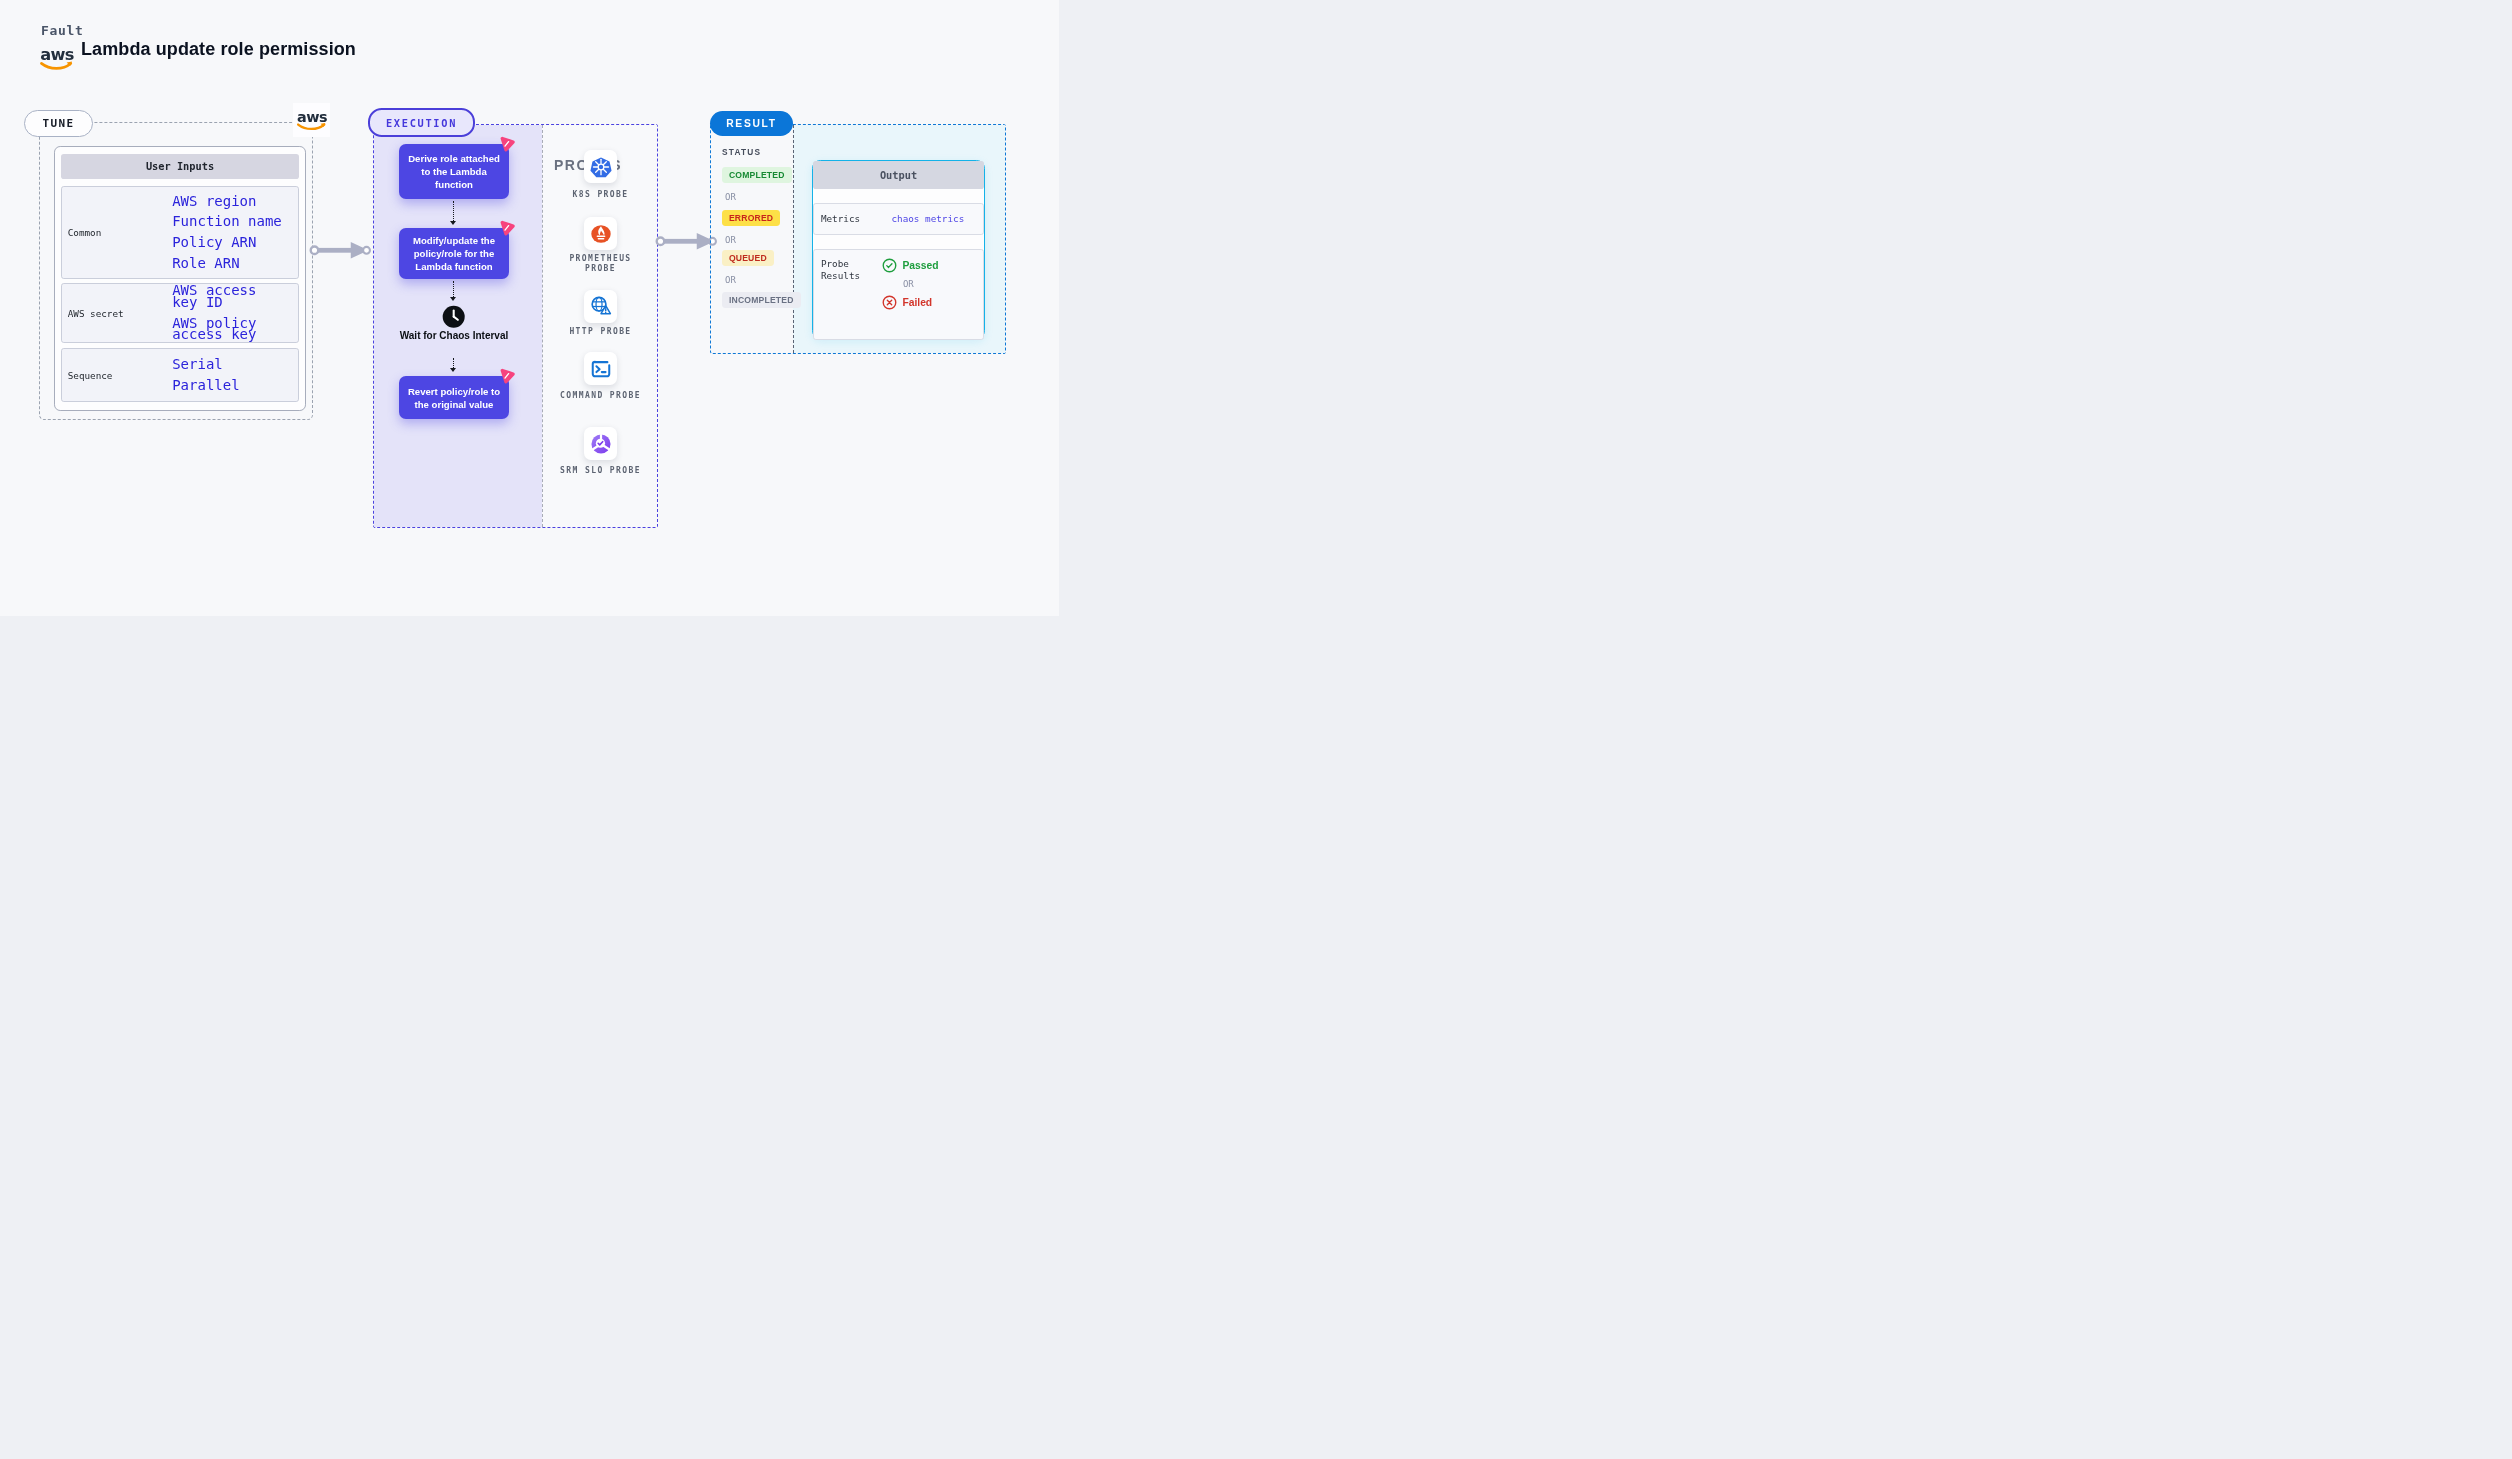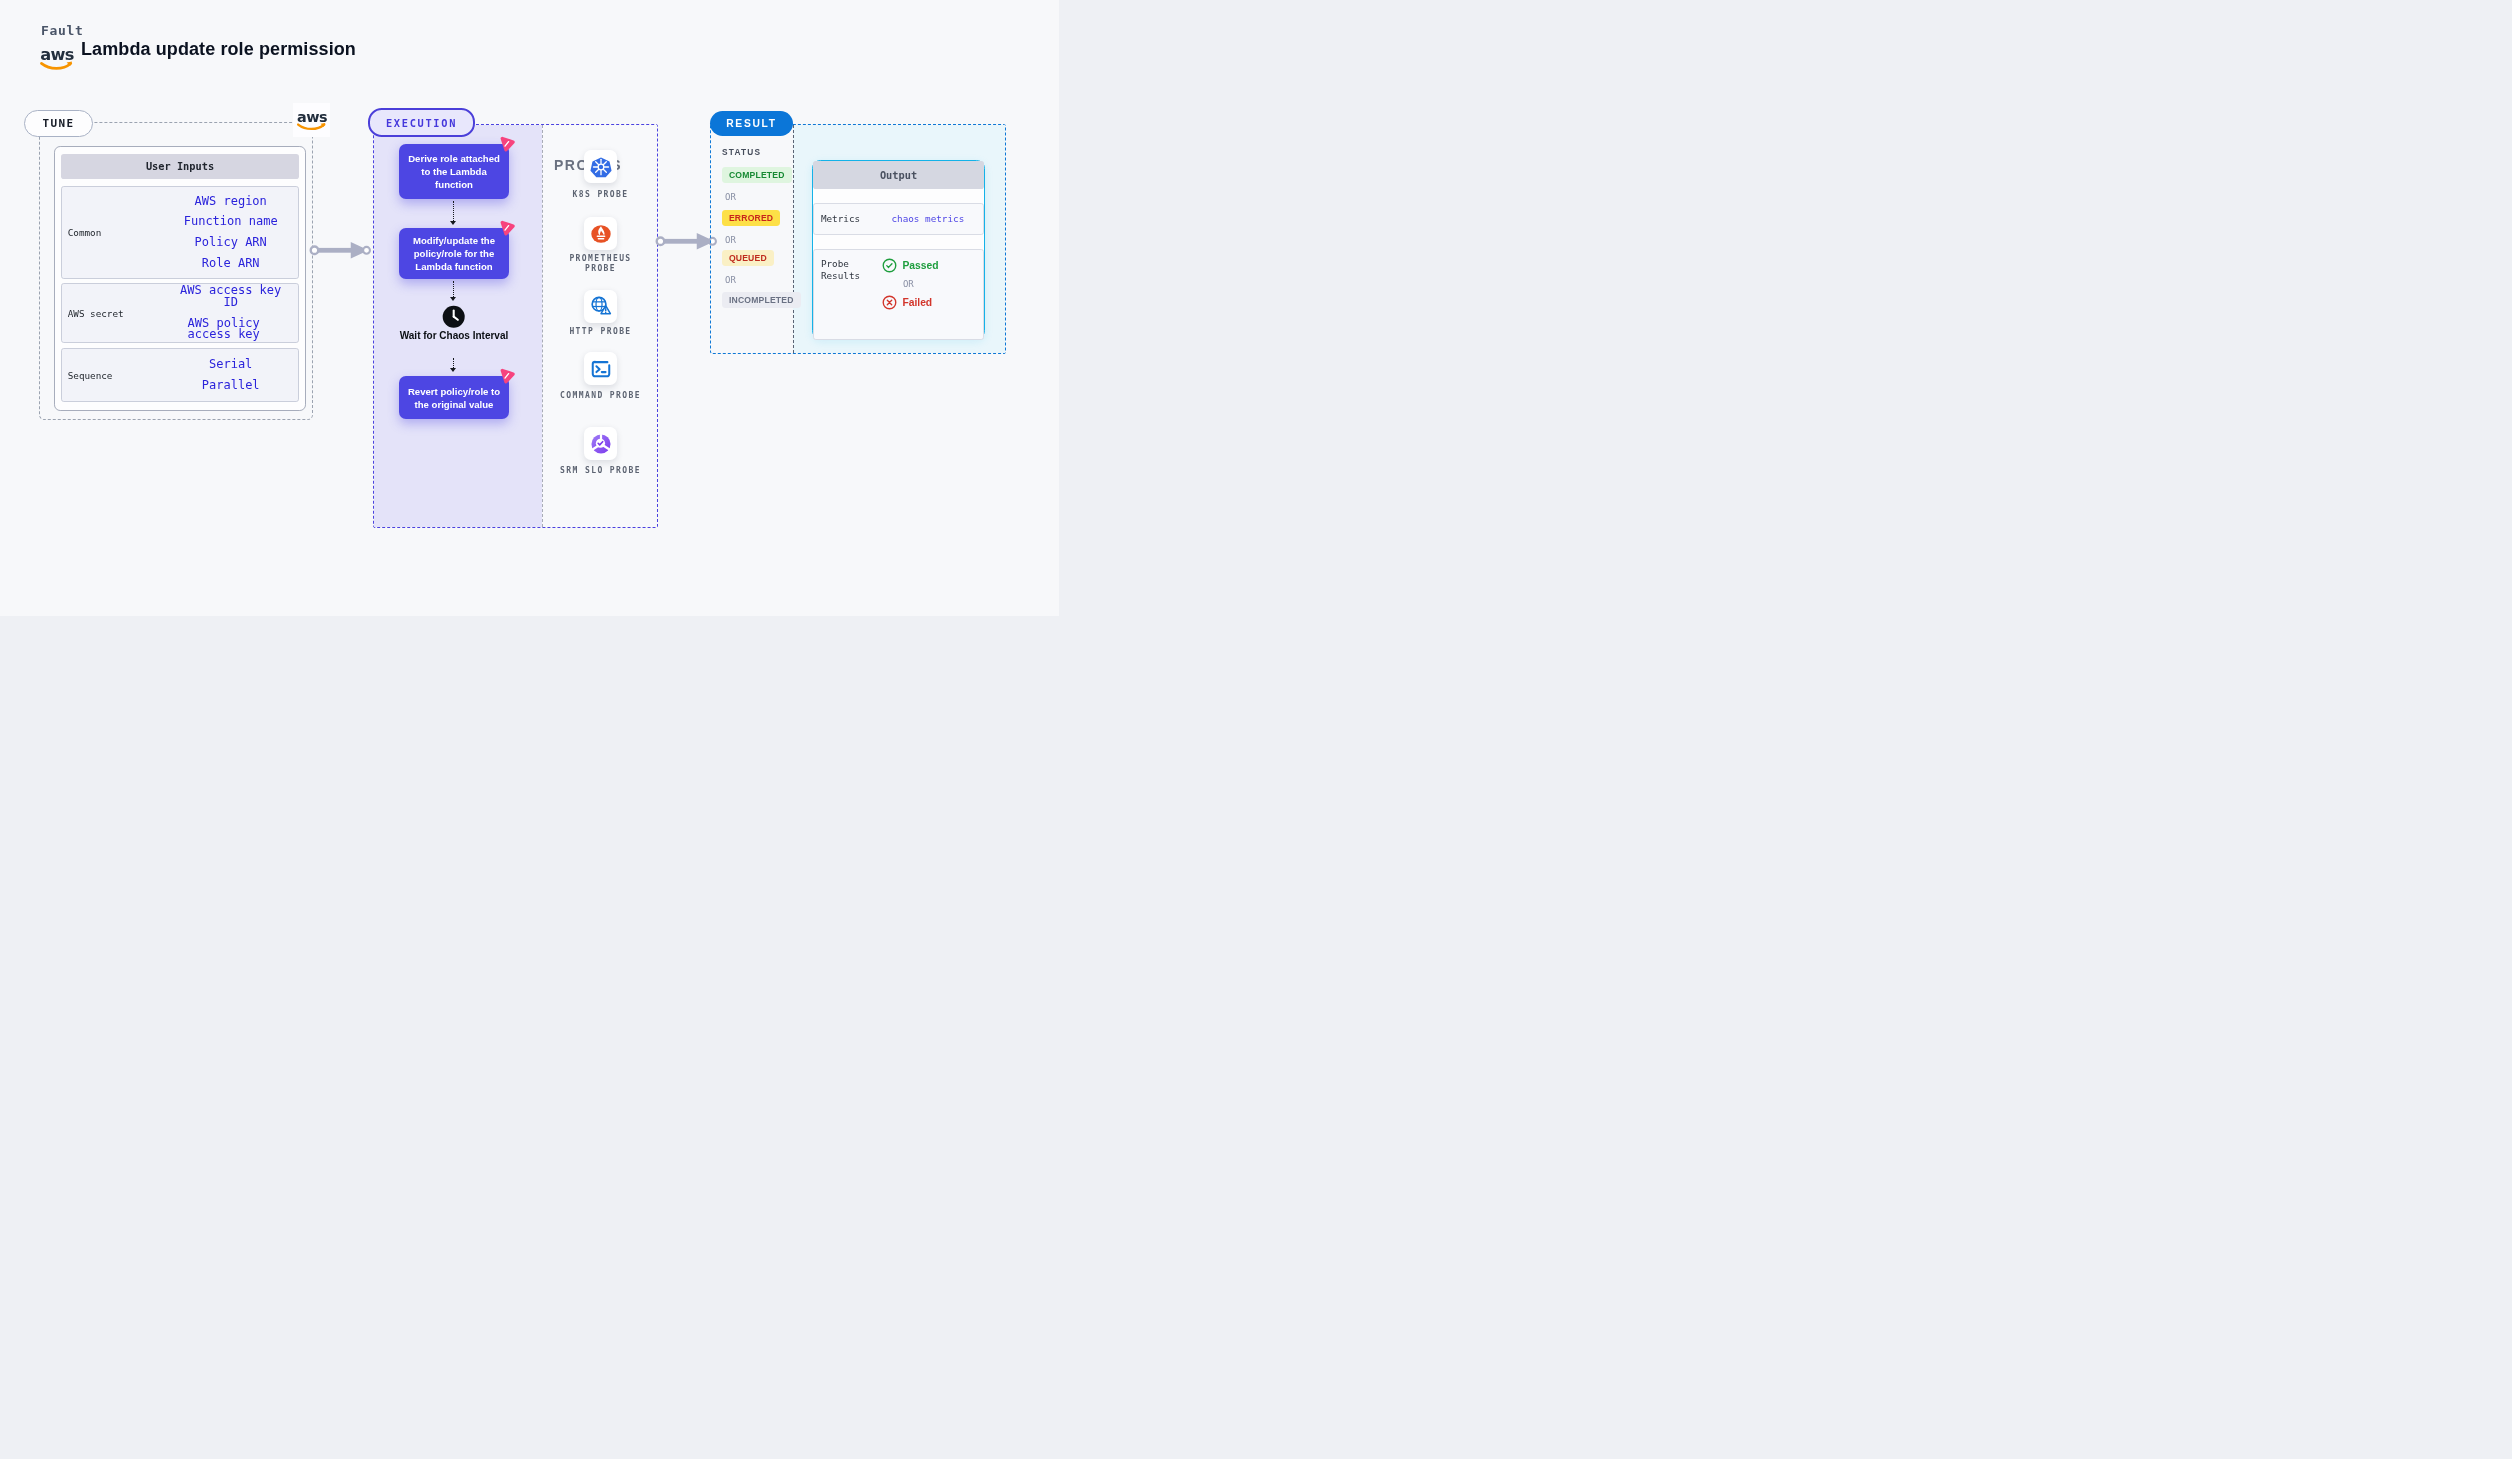--- a/index.html
+++ b/index.html
@@ -24,21 +24,21 @@
   .ui-header{position:absolute;left:6.2px;right:6.2px;top:6.9px;height:25px;background:#D6D6E1;border-radius:2.8px;
              display:flex;align-items:center;justify-content:center;font-size:10.3px;font-weight:700;color:#20252E;}
   .ui-row{position:absolute;left:6.2px;right:6.2px;background:#F2F3F9;border:0.7px solid #CACEDB;border-radius:2.8px;}
   .ui-row-1{top:39px;height:91px;}
   .ui-row-2{top:136px;height:58px;}
   .ui-row-3{top:201px;height:52px;}
   .ui-row-label{position:absolute;left:5.5px;top:0;bottom:0;width:67px;display:flex;align-items:center;
                 font-size:9.3px;color:#23282F;}
   .ui-row-values{position:absolute;left:110px;top:0;bottom:0;width:117px;display:flex;flex-direction:column;
                  justify-content:center;gap:9px;}
-  .ui-value{font-size:12px;color:#2B23DB;line-height:11.7px;text-align:center;}
+  .ui-value{font-size:14px;color:#2B23DB;line-height:11.7px;}
 
   
   .flow-arrow{width:63px;height:20.6px;}
   .arrow-1{left:309px;top:240px;}
   .arrow-2{left:655px;top:231px;}
 
   
   .exec-box{left:373px;top:124px;width:283px;height:402px;border:1.4px dashed #4B42E0;border-radius:2.8px;}
   .exec-lavender{position:absolute;left:0;top:0;bottom:0;width:168px;background:#E4E3F9;}
   .probes-panel{position:absolute;left:168px;top:0;bottom:0;right:0;background:#F8F9FB;border-left:1.4px dashed #A8ACB6;}

